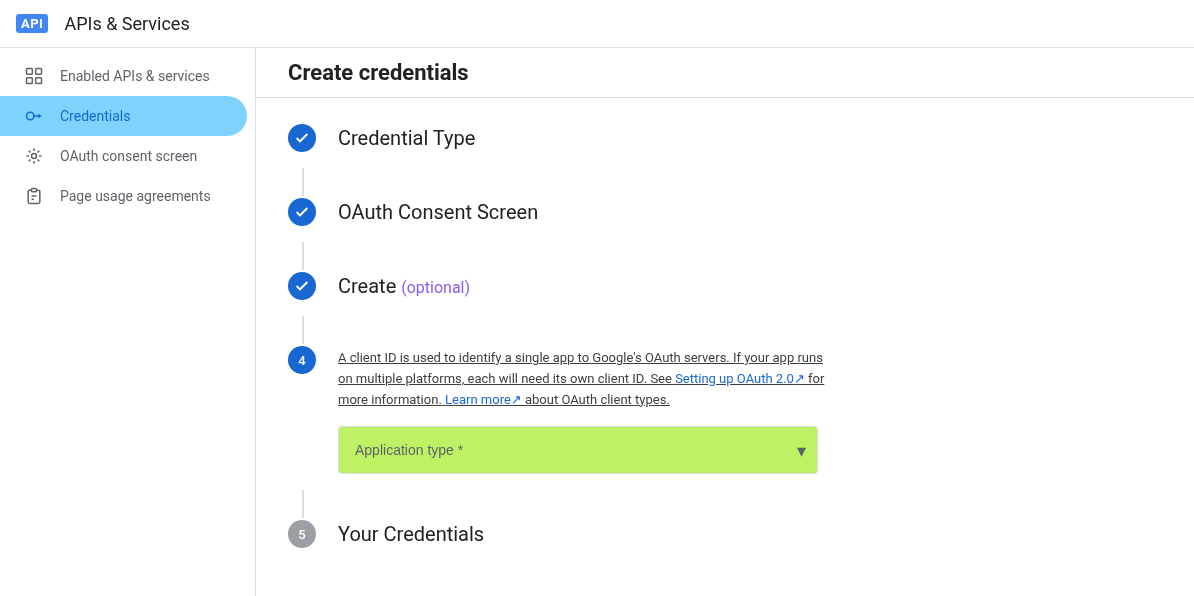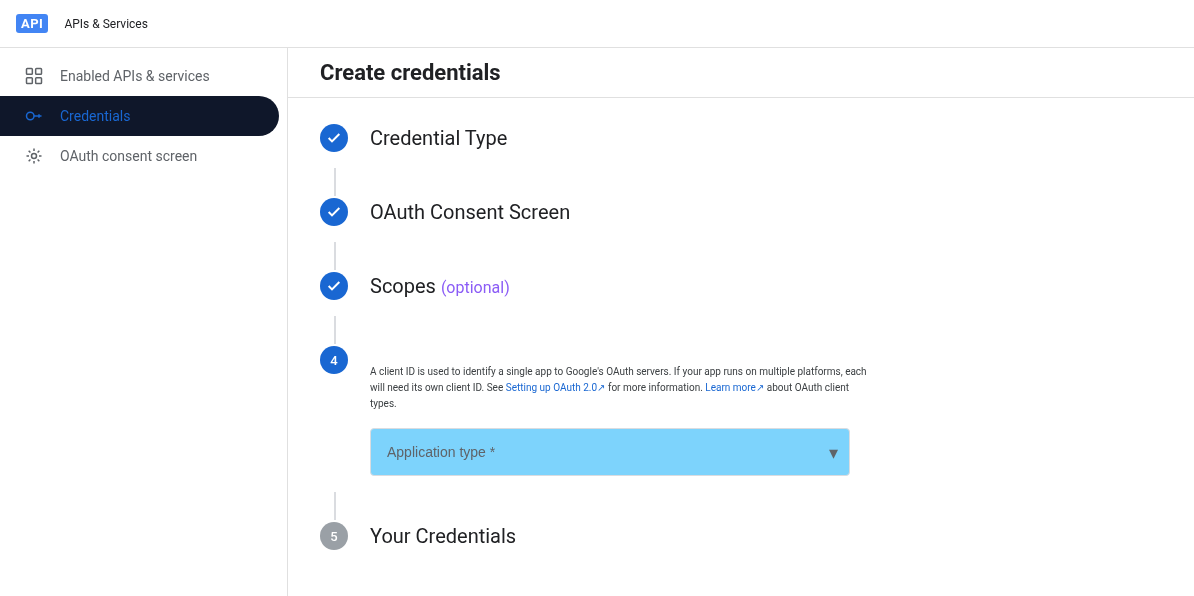--- a/index.html
+++ b/index.html
@@ -32,54 +32,54 @@
     .api-badge {
       background: #4285f4;
       color: white;
       font-weight: bold;
       font-size: 13px;
       padding: 2px 5px;
       border-radius: 3px;
       letter-spacing: 0.5px;
     }
     .service-title {
-      font-size: 12px;
+      font-size: 18px;
       color: #202124;
       font-weight: 400;
     }
 
     
     .main-layout {
       display: flex;
       flex: 1;
       overflow: hidden;
     }
 
     
     .sidebar {
-      width: 288px;
+      width: 256px;
       border-right: 1px solid #e0e0e0;
       padding-top: 8px;
       flex-shrink: 0;
       overflow-y: auto;
     }
     .sidebar-item {
       display: flex;
       align-items: center;
       gap: 16px;
       padding: 10px 24px;
       cursor: pointer;
       color: #5f6368;
       font-size: 14px;
       border-radius: 0 24px 24px 0;
       margin-right: 8px;
       transition: background 0.15s;
     }
     .sidebar-item.active {
-      background: #0f172a;
+      background: #7dd3fc;
       color: #1967d2;
     }
     .sidebar-item.active .sidebar-icon {
       color: #1967d2;
     }
     .sidebar-icon {
       width: 20px;
       height: 20px;
       display: flex;
       align-items: center;
@@ -174,25 +174,26 @@
     .number-circle.inactive {
       background: #9aa0a6;
     }
 
     
     .step-content {
       flex: 1;
       padding-bottom: 16px;
     }
     .step-description {
-      font-size: 10px;
+      font-size: 13px;
       color: #3c4043;
       line-height: 1.6;
-      margin-top: 20px;
+      margin-top: 4px;
       max-width: 500px;
+      text-decoration: underline;
     }
     .step-description a {
       color: #1967d2;
       text-decoration: none;
     }
 
     
     .dropdown-container {
       margin-top: 16px;
       max-width: 480px;
@@ -201,21 +202,21 @@
       position: relative;
     }
     .dropdown-select {
       width: 100%;
       height: 48px;
       border: 1px solid #dadce0;
       border-radius: 4px;
       padding: 0 40px 0 16px;
       font-size: 14px;
       color: #5f6368;
-      background: #7dd3fc;
+      background: #bef264;
       appearance: none;
       cursor: pointer;
     }
     .dropdown-arrow {
       position: absolute;
       right: 12px;
       top: 50%;
       transform: translateY(-50%);
       pointer-events: none;
       color: #5f6368;
@@ -255,20 +256,31 @@
     </div>
     <div class="sidebar-item">
       <span class="sidebar-icon">
         <svg width="20" height="20" viewBox="0 0 24 24" fill="none" stroke="currentColor" stroke-width="1.8">
           <circle cx="12" cy="12" r="3"></circle>
           <path d="M12 3v3M12 18v3M3 12h3M18 12h3M5.6 5.6l2.1 2.1M16.3 16.3l2.1 2.1M5.6 18.4l2.1-2.1M16.3 7.7l2.1-2.1"></path>
         </svg>
       </span>
       <span>OAuth consent screen</span>
     </div>
+    <div class="sidebar-item">
+      <span class="sidebar-icon">
+        <svg width="20" height="20" viewBox="0 0 24 24" fill="none" stroke="currentColor" stroke-width="1.8">
+          <path d="M9 5H7a2 2 0 00-2 2v12a2 2 0 002 2h10a2 2 0 002-2V7a2 2 0 00-2-2h-2"></path>
+          <rect x="9" y="3" width="6" height="4" rx="1"></rect>
+          <line x1="9" y1="12" x2="15" y2="12"></line>
+          <line x1="9" y1="16" x2="12" y2="16"></line>
+        </svg>
+      </span>
+      <span>Page usage agreements</span>
+    </div>
   </nav>
 
   <div class="content-area">
 
     <div class="page-header">Create credentials</div>
 
     <div class="steps-container">
 
       <div class="step-row">
         <div class="step-icon">
@@ -301,21 +313,21 @@
       <div class="step-row">
         <div class="step-icon">
           <div class="check-circle">
             <svg width="16" height="16" viewBox="0 0 24 24" fill="none" stroke="white" stroke-width="3">
               <polyline points="20 6 9 17 4 12"></polyline>
             </svg>
           </div>
         </div>
         <div class="step-content">
           <div class="step-title">
-            <span>Scopes</span>
+            <span>Create</span>
             <span class="step-optional">(optional)</span>
           </div>
         </div>
       </div>
       <div class="step-connector"></div>
 
       <div class="step-row">
         <div class="step-icon">
           <div class="number-circle active">4</div>
         </div>

